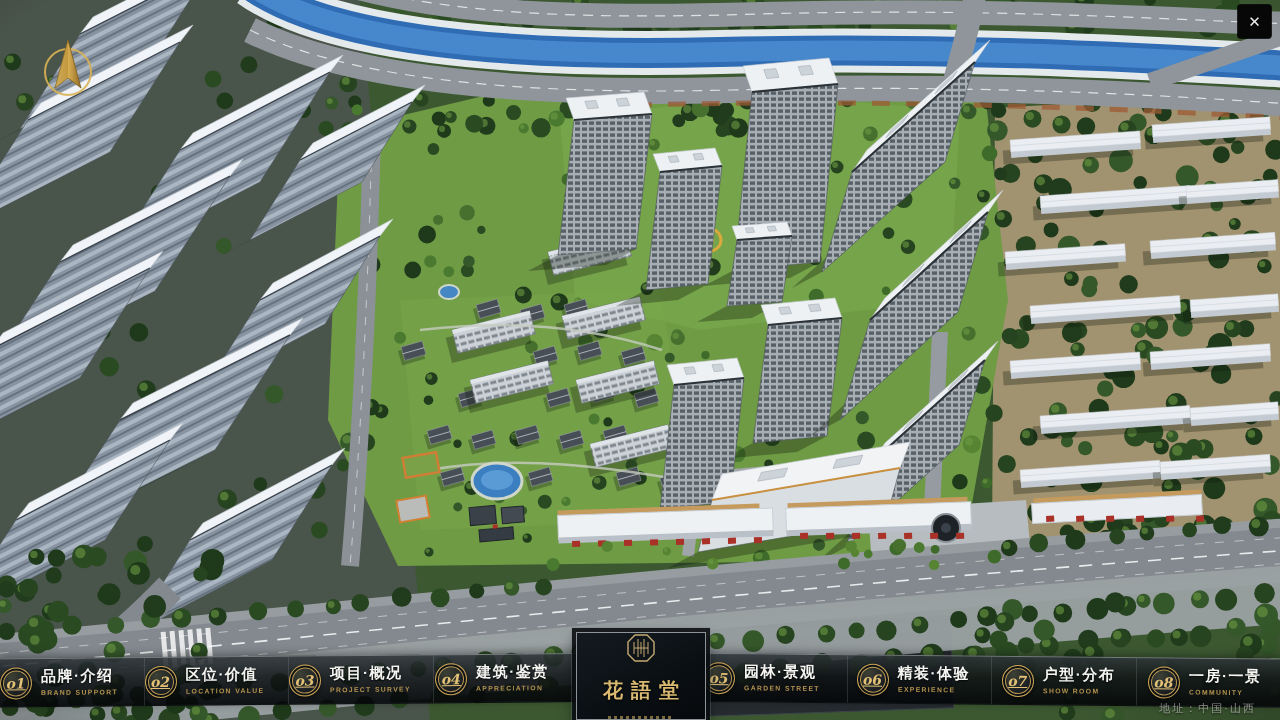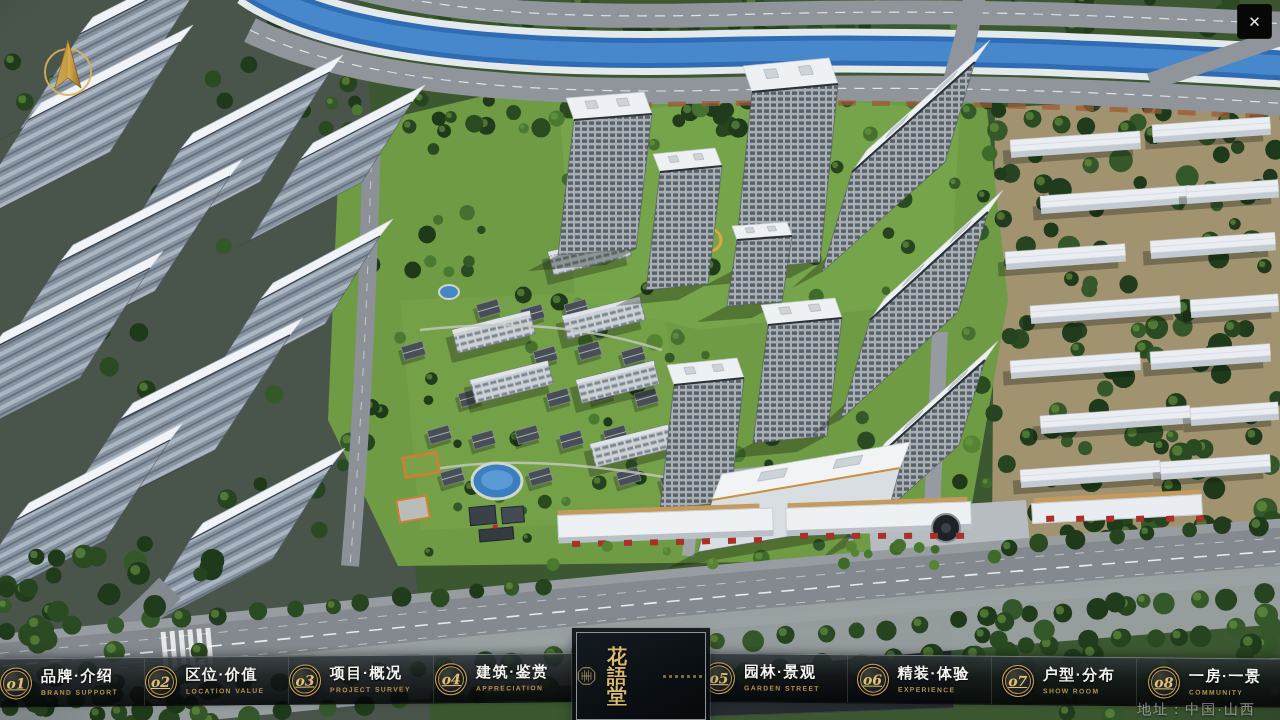--- a/index.html
+++ b/index.html
@@ -25,27 +25,27 @@
   .nav-cn{font-size:15px;font-weight:700;color:#f4f4f1;letter-spacing:1.5px;white-space:nowrap;
           text-shadow:0 1px 2px rgba(0,0,0,.85);}
   .nav-en{font-size:10px;color:#b2924f;letter-spacing:2px;font-weight:700;white-space:nowrap;
           transform:scale(.68);transform-origin:0 50%;margin-top:1px;}
 
   
   #logo-plate{position:absolute;left:576px;top:632px;width:128px;height:86px;z-index:5;cursor:pointer;
     background:linear-gradient(155deg,#141b20 0%,#0a0f13 60%,#07090c 100%);
     border:1px solid #8d959b;
     box-shadow:0 0 0 4px rgba(5,8,10,.85), 0 0 0 5px rgba(120,130,135,.3), 0 6px 14px rgba(0,0,0,.65);
-    display:flex;align-items:center;justify-content:space-between;gap:3px;}
+    display:flex;flex-direction:column;align-items:center;justify-content:space-between;gap:3px;}
   #logo-title{font-family:"DejaVu Serif",serif;font-weight:700;font-size:20px;color:#d9ba70;
     letter-spacing:8px;padding-left:8px;text-shadow:0 1px 2px #000;line-height:1;}
   #logo-sub{width:66px;height:3px;opacity:.7;
     background:repeating-linear-gradient(90deg,rgba(203,169,94,.85) 0 3px,transparent 3px 6px);}
 
-  #address{position:absolute;right:24px;top:701px;font-size:14px;letter-spacing:2px;z-index:6;
+  #address{position:absolute;right:24px;top:701px;font-size:11px;letter-spacing:2px;z-index:6;
     color:rgba(228,230,225,.58);text-shadow:0 1px 2px rgba(0,0,0,.7);}
 
   #close-btn{position:absolute;top:5px;right:9px;width:33px;height:33px;z-index:7;cursor:pointer;
     background:#070707;border-radius:3px;display:flex;align-items:center;justify-content:center;
     color:#ececec;font-size:15px;box-shadow:0 0 0 1px rgba(0,0,0,.8);}
   #compass{position:absolute;left:36px;top:34px;z-index:4;}
 </style>
 </head>
 <body>
 

